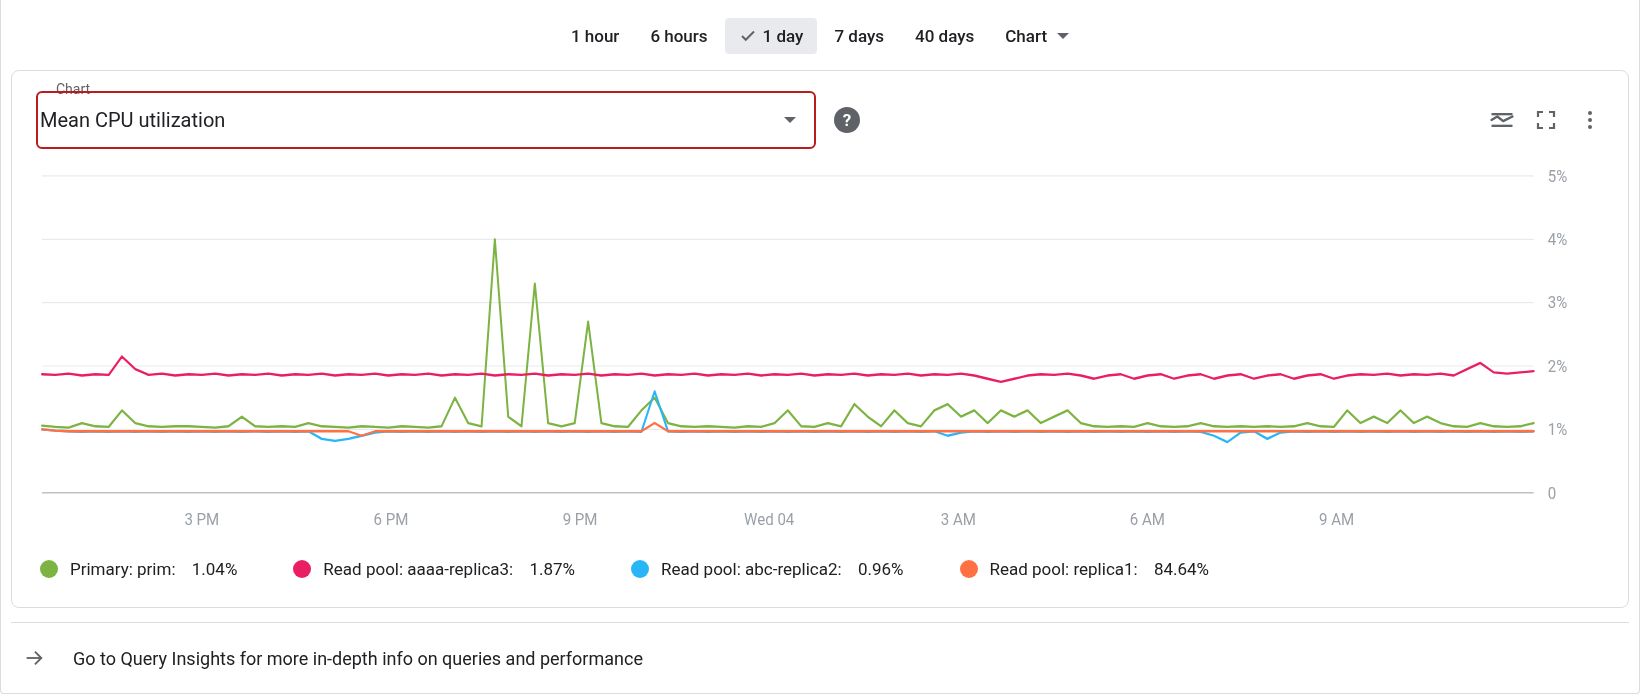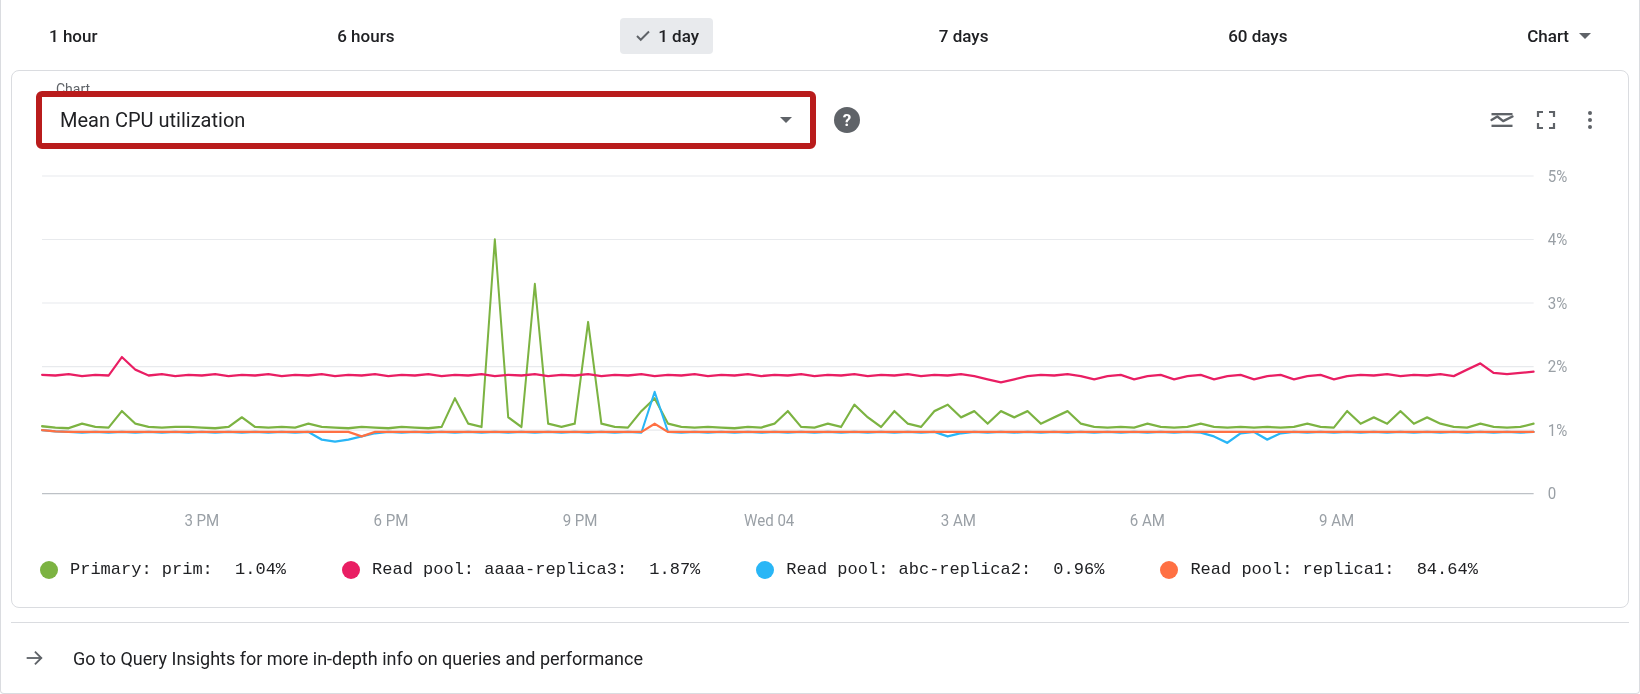--- a/index.html
+++ b/index.html
@@ -31,21 +31,21 @@
     border: 1px solid var(--border);
     border-top: none;
     border-radius: 0 0 4px 4px;
     background: var(--outer-bg);
     display: flex;
     flex-direction: column;
   }
   
   .time-range-row {
     display: flex;
-    justify-content: space-between;
+    justify-content: center;
     align-items: center;
     gap: 3px;
     padding: 8px 24px 16px 24px;
   }
   .time-chip {
     padding: 8px 14px;
     font-size: 17px;
     font-weight: 500;
     color: var(--text-primary);
     border-radius: 4px;
@@ -101,23 +101,23 @@
     top: -10px;
     left: 14px;
     background: var(--card-bg);
     padding: 0 6px;
     font-size: 14px;
     color: var(--text-secondary);
   }
   .chart-select-field {
     width: 100%;
     height: 58px;
-    border: 6px solid #b91c1c;
+    border: 2px solid #b91c1c;
     border-radius: 6px;
-    padding: 0 48px 0 18px;
+    padding: 0 48px 0 2px;
     font-size: 20px;
     color: var(--text-primary);
     background: transparent;
     display: flex;
     align-items: center;
     cursor: pointer;
     position: relative;
   }
   .chart-select-field .dropdown-caret {
     position: absolute;
@@ -183,21 +183,20 @@
     stroke-linecap: round;
   }
   
   .legend-row {
     display: flex;
     align-items: flex-start;
     gap: 56px;
     padding: 20px 4px 4px 4px;
     font-size: 17px;
     color: var(--text-primary);
-    font-family: Liberation Mono, monospace;
   }
   .legend-item {
     display: inline-flex;
     align-items: center;
     gap: 12px;
     cursor: pointer;
   }
   .legend-dot {
     width: 18px; height: 18px;
     border-radius: 50%;
@@ -229,21 +228,21 @@
 
   <div class="time-chip">1 hour</div>
       <div class="time-chip">6 hours</div>
       <div class="time-chip selected">
         <svg class="check" viewBox="0 0 24 24" fill="none" stroke="#5f6368" stroke-width="2.6">
           <polyline points="4 12 9 17 20 6"></polyline>
         </svg>
         <span>1 day</span>
       </div>
       <div class="time-chip">7 days</div>
-      <div class="time-chip">60 days</div>
+      <div class="time-chip">40 days</div>
       <div class="time-chip custom">
         <span>Chart</span>
         <span class="dropdown-caret"></span>
       </div>
     </div>
 
   <div class="card">
     <div class="card-header">
       <div class="chart-select-wrap">
         <div class="chart-select">

